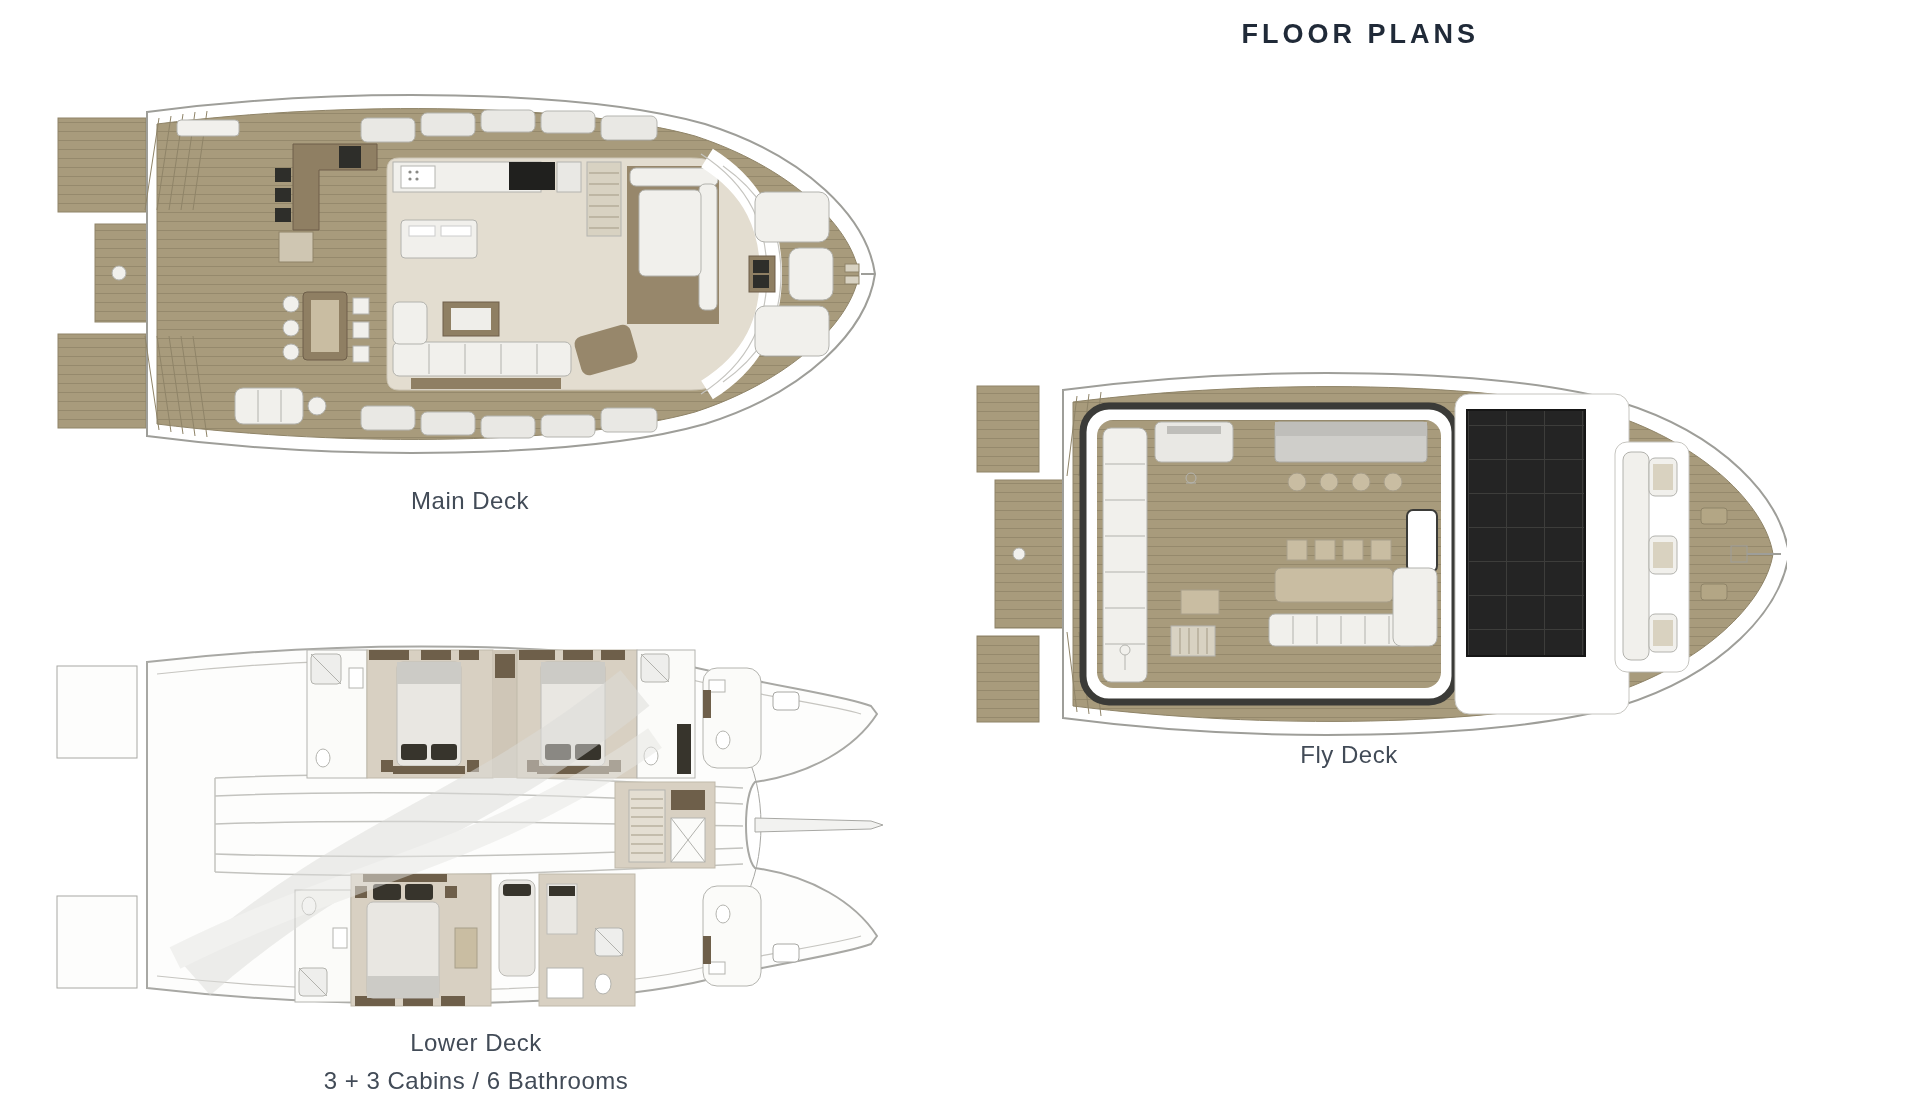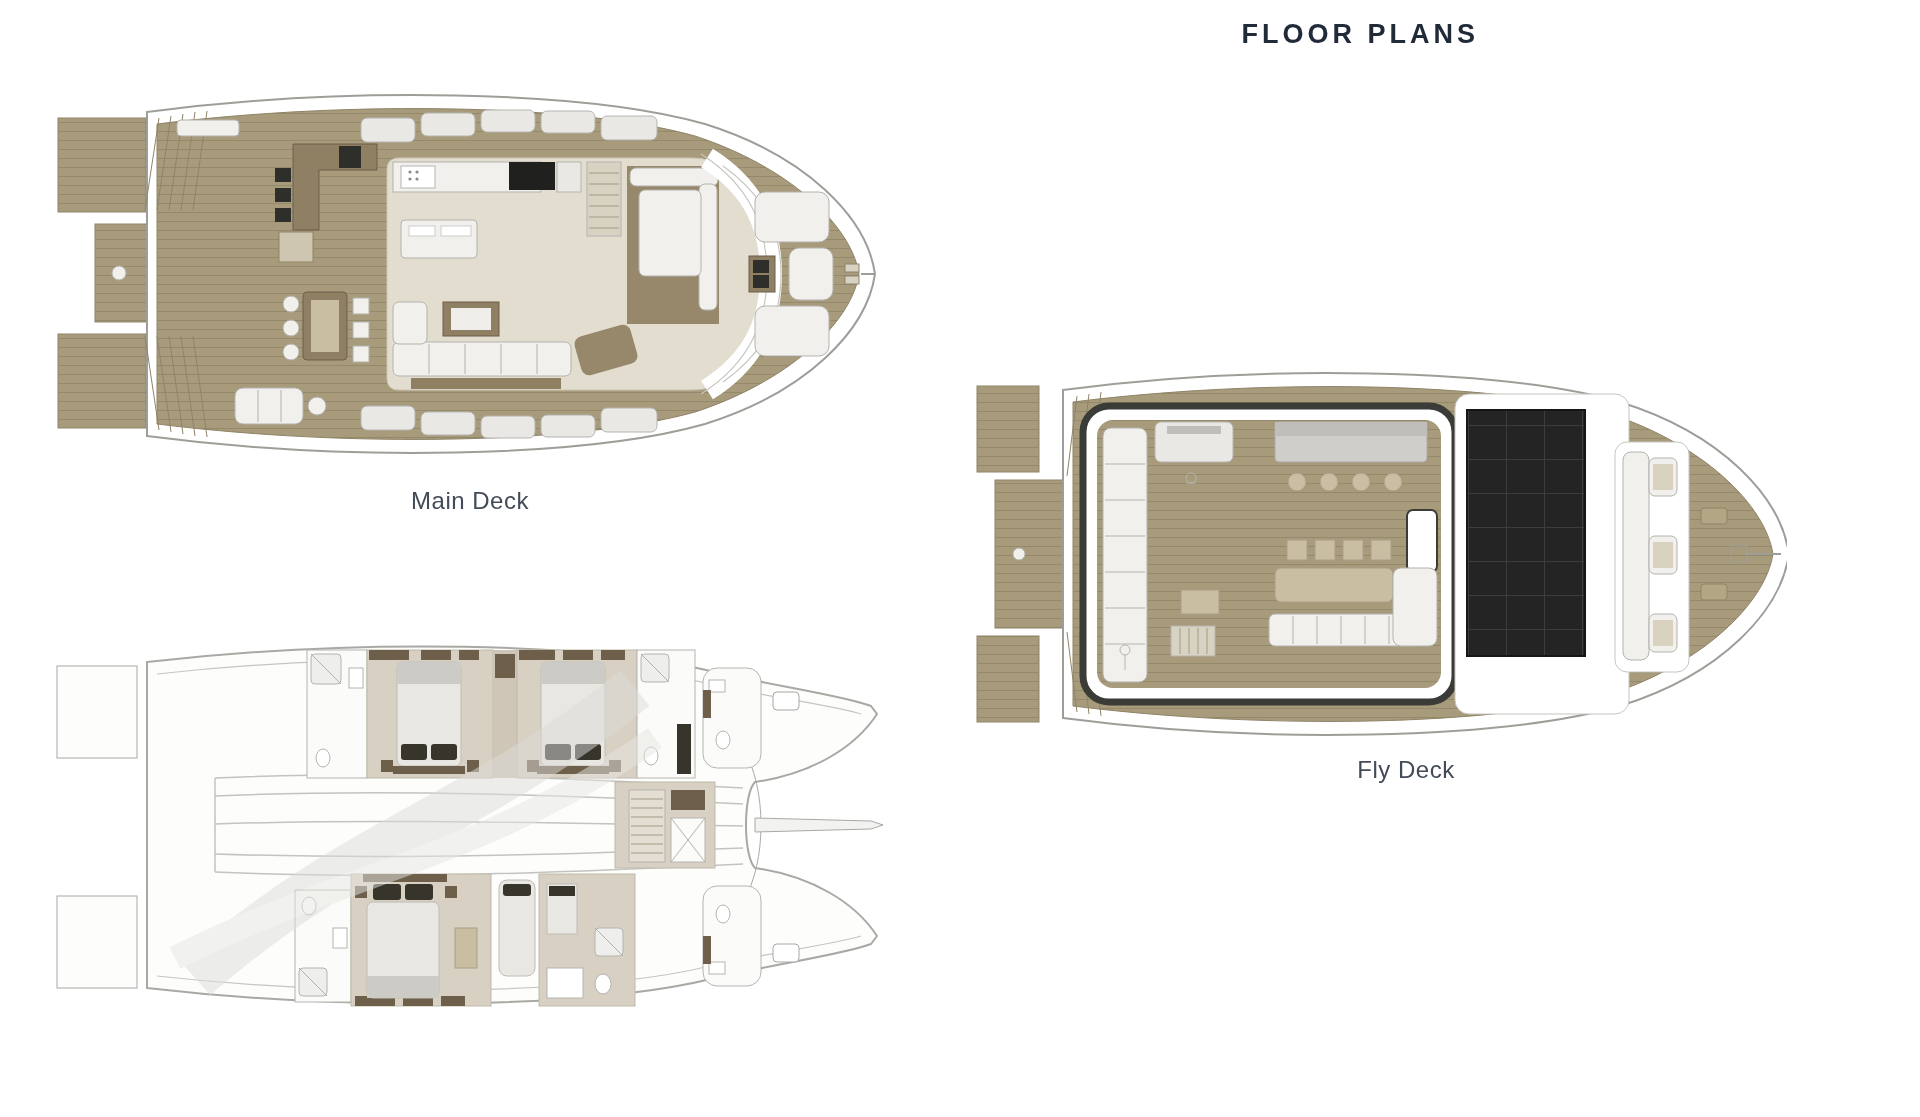--- a/index.html
+++ b/index.html
@@ -270,21 +270,21 @@
       <rect x="674" y="178" width="28" height="38" rx="6" class="furnW"></rect>
       <rect x="678" y="184" width="20" height="26" fill="#d9d2c0"></rect>
       <rect x="674" y="256" width="28" height="38" rx="6" class="furnW"></rect>
       <rect x="678" y="262" width="20" height="26" fill="#d9d2c0"></rect>
       <rect x="726" y="150" width="26" height="16" rx="3" fill="#b3a685" stroke="#8f8468"></rect>
       <rect x="726" y="226" width="26" height="16" rx="3" fill="#b3a685" stroke="#8f8468"></rect>
       <rect x="756" y="188" width="16" height="16" fill="none" stroke="#9e9e99"></rect>
       <line x1="772" y1="196" x2="806" y2="196" stroke="#9e9e99" stroke-width="2"></line>
     </g>
   </svg>
-  <div class="caption" style="left:1000px; top:736px; width:812px;margin-top:15px;">Fly Deck</div>
+  <div class="caption" style="left:943px; top:736px; width:812px;">Fly Deck</div>
 
   <svg class="plan" style="left:55px; top:628px;" width="842" height="398" viewBox="0 0 842 398">
     <g>
       <rect x="2" y="38" width="80" height="92" fill="#fdfdfc" stroke="#a8a8a4"></rect>
       <rect x="2" y="268" width="80" height="92" fill="#fdfdfc" stroke="#a8a8a4"></rect>
     </g>
 
     <path fill="#fdfdfc" stroke="#a8a8a4" stroke-width="2" d="M92,34 C300,10 540,14 660,44 C730,60 790,68 816,78 L822,86 C800,120 756,146 700,154
          C688,166 688,228 700,240 C756,248 800,274 822,308 L816,316 C790,326 730,334 660,350
          C540,380 300,384 92,360 Z"></path>
@@ -413,15 +413,17 @@
       <line x1="616" y1="190" x2="650" y2="234" class="divline"></line>
         <line x1="650" y1="190" x2="616" y2="234" class="divline"></line>
     </g>
 
     <g opacity="0.5">
       <path d="M140,350 C300,210 420,190 580,60" stroke="#dcdcd9" stroke-width="46" fill="none"></path>
       <path d="M120,330 C300,240 430,230 600,110" stroke="#e6e6e3" stroke-width="24" fill="none"></path>
     </g>
   </svg>
   <div class="caption" style="left:55px; top:1024px; width:842px;">
+    <div>Lower Deck</div>
+    <div>3 + 3 Cabins / 6 Bathrooms</div>
   </div>
 
 </div>
 
 </body></html>

